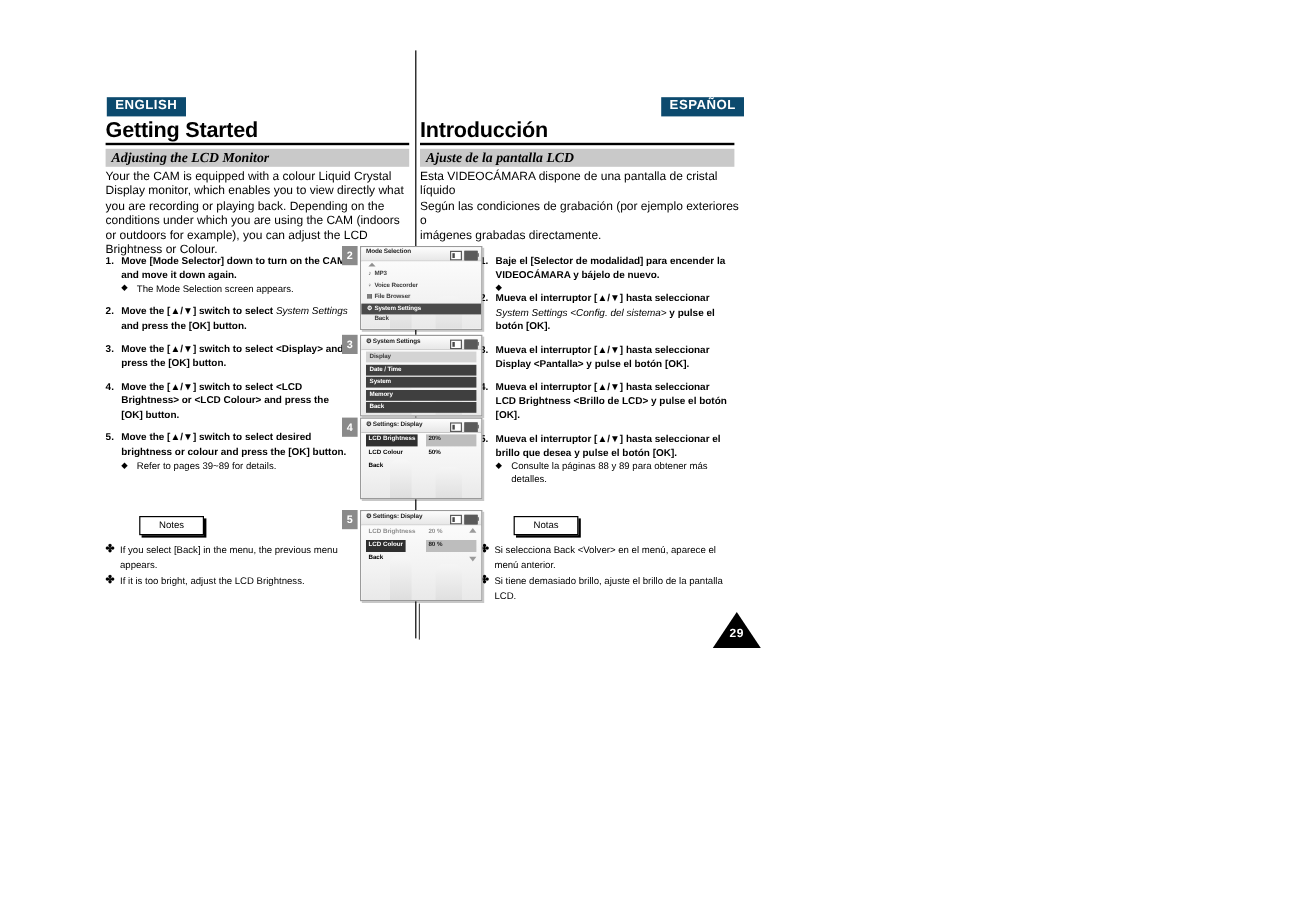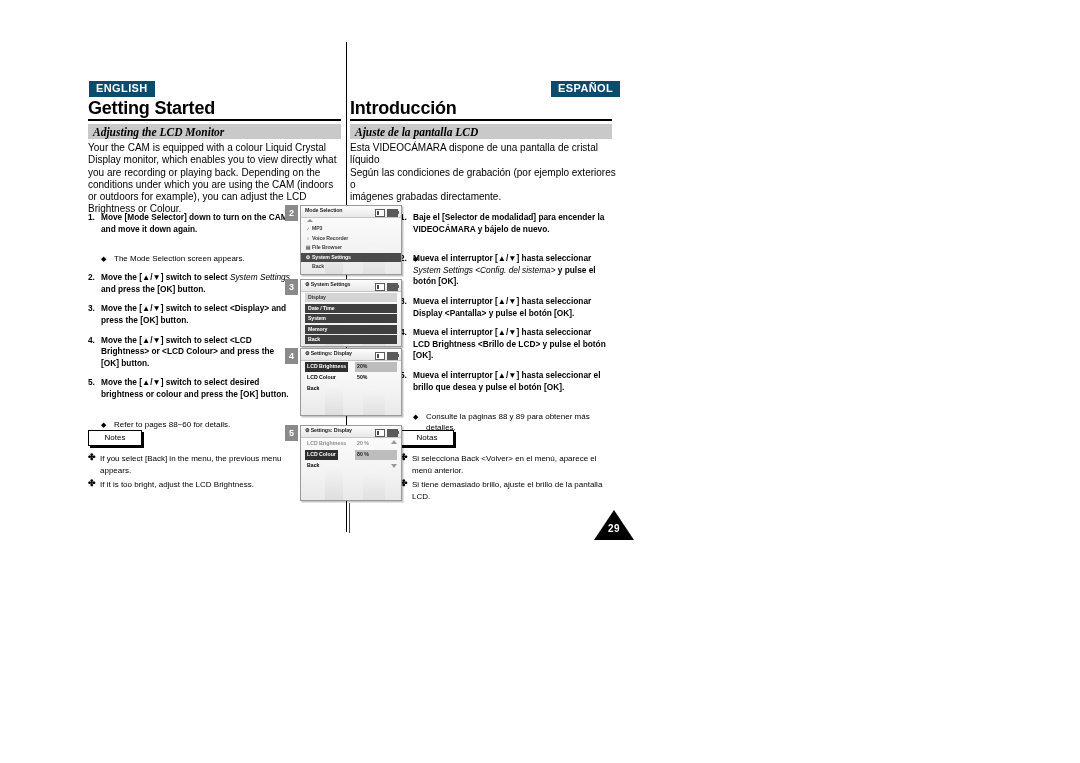--- a/index.html
+++ b/index.html
@@ -116,21 +116,21 @@
     font-size: 8.3px;
     font-weight: bold;
     line-height: 11.6px;
   }
   .step-text .it {
     font-style: italic;
     font-weight: normal;
   }
   .substep {
     margin-left: 13px;
-    margin-top: 18px;
+    margin-top: 0;
     font-size: 8px;
     font-weight: normal;
     line-height: 11px;
     position: relative;
     padding-left: 13px;
   }
   .substep .bullet {
     position: absolute;
     left: 0; top: 0px;
     font-size: 7px;
@@ -144,20 +144,21 @@
   .notes-tab {
     width: 52px;
     height: 14px;
     border: 1px solid #000;
     font-size: 8px;
     text-align: center;
     line-height: 14px;
     box-shadow: 2px 2px 0 #000;
     background: #fff;
     margin-bottom: 7px;
+    margin-left: 28px;
   }
   .note-item {
     position: relative;
     padding-left: 12px;
     font-size: 8px;
     line-height: 11.5px;
     margin-bottom: 3px;
   }
   .note-item .bullet {
     position: absolute;
@@ -434,21 +435,21 @@
         <div class="step-num">3.</div>
         <div class="step-text">Move the [▲/▼] switch to select &lt;Display&gt; and press the [OK] button.</div>
       </div>
       <div class="step">
         <div class="step-num">4.</div>
         <div class="step-text">Move the [▲/▼] switch to select &lt;LCD Brightness&gt; or &lt;LCD Colour&gt; and press the [OK] button.</div>
       </div>
       <div class="step">
         <div class="step-num">5.</div>
         <div class="step-text">Move the [▲/▼] switch to select desired brightness or colour and press the [OK] button.</div>
-        <div class="substep"><span class="bullet">◆</span><span>Refer to pages 88~60 for details.</span></div>
+        <div class="substep"><span class="bullet">◆</span><span>Refer to pages 39~89 for details.</span></div>
       </div>
     </div>
 
   <div class="notes" id="notes-en">
     <div class="notes-tab">Notes</div>
     <div id="notes-items-en">
         <div class="note-item"><span class="bullet">✤</span><span>If you select [Back] in the menu, the previous menu appears.</span></div>
         <div class="note-item"><span class="bullet">✤</span><span>If it is too bright, adjust the LCD Brightness.</span></div>
       </div>
   </div>

